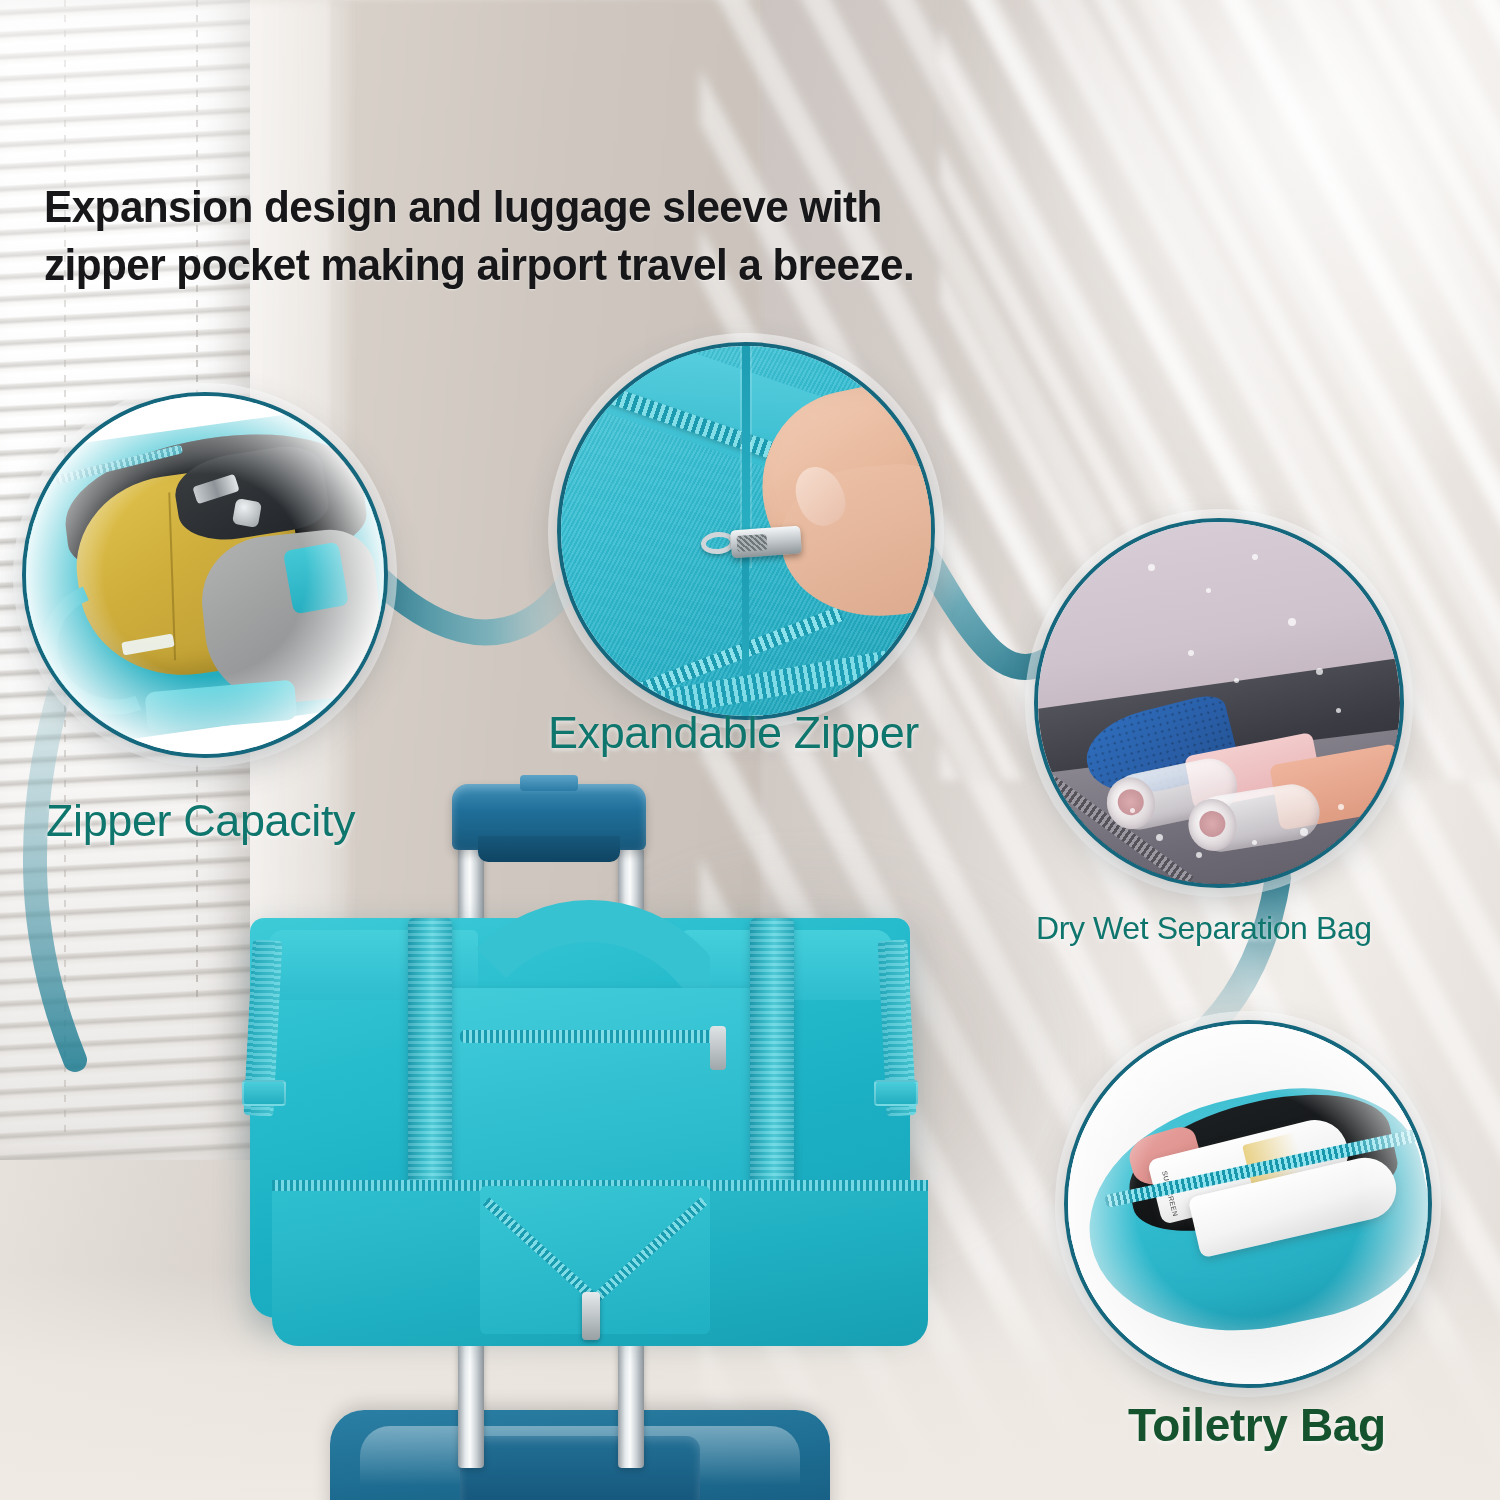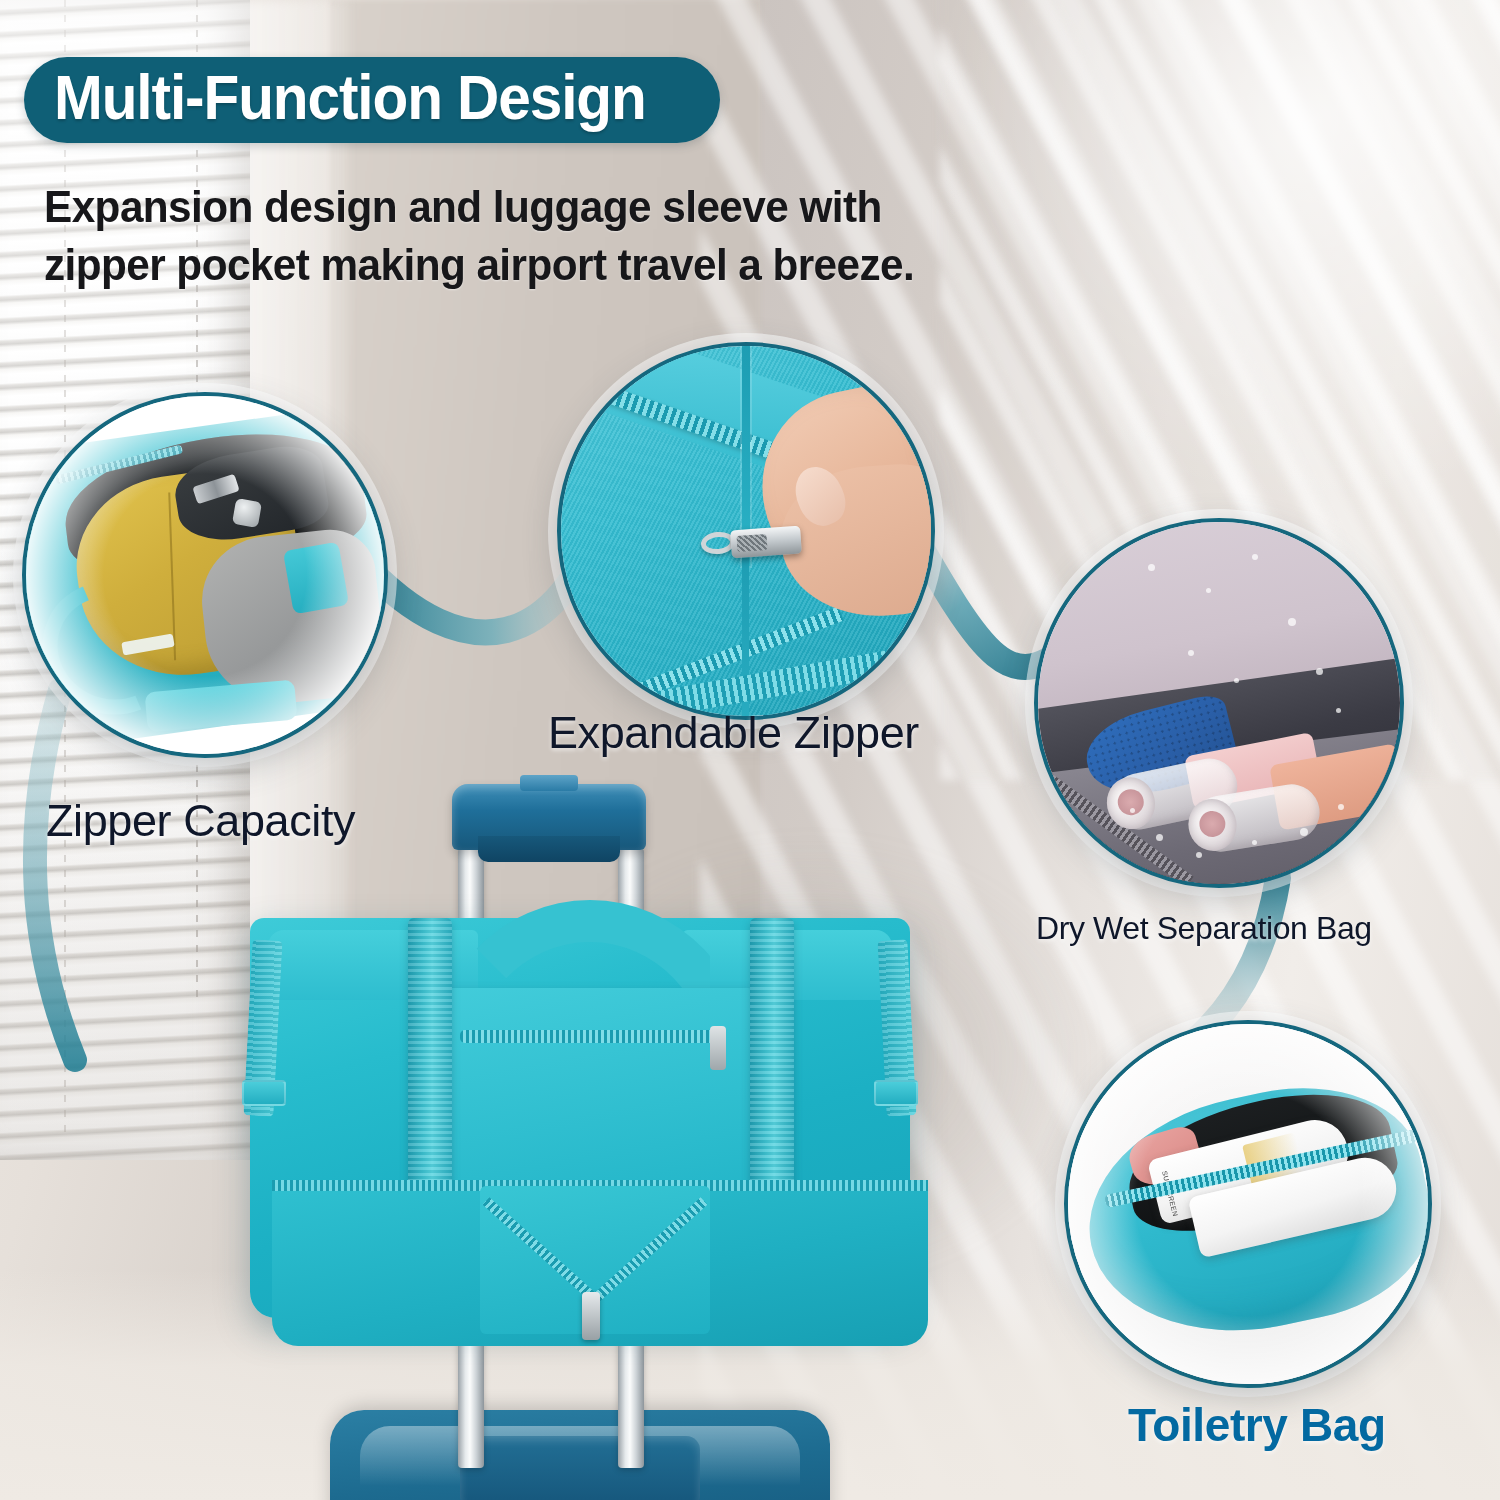--- a/index.html
+++ b/index.html
@@ -118,30 +118,30 @@
     letter-spacing:-.6px;
     transform:scaleX(.94);
     transform-origin:left top;
     text-shadow:0 1px 2px rgba(255,255,255,.5);
   }
   .subtitle .l2{ display:block; }
 
   
   .flabel{
     position:absolute;
-    color:#0f172a;
+    color:#0f766e;
     font-size:44px;
     letter-spacing:-.4px;
     white-space:nowrap;
     text-shadow:0 2px 4px rgba(255,255,255,.65);
   }
   #lbl-large   { left:46px;  top:795px;  font-size:45px; }
   #lbl-zipper  { left:548px; top:707px;  font-size:45px; }
   #lbl-drywet  { left:1036px; top:910px;  font-size:32px; }
-  #lbl-toilet  { left:1128px;top:1398px; font-size:46px; font-weight:bold; color:#0369a1;}
+  #lbl-toilet  { left:1128px;top:1398px; font-size:46px; font-weight:bold; color:#14532d;}
 
   
   .circle{
     position:absolute;
     border-radius:50%;
     border:4px solid #15677e;
     overflow:hidden;
     box-shadow:0 10px 34px rgba(70,80,86,.30), 0 0 0 9px rgba(255,255,255,.55);
     background:#ffffff;
   }
@@ -593,23 +593,20 @@
         <stop offset="0%" stop-color="#a9cdd4" stop-opacity="0.35"></stop>
         <stop offset="100%" stop-color="#1d7c92" stop-opacity="0.85"></stop>
       </linearGradient>
     </defs>
     <path d="M 360 560 C 470 680 560 640 600 520" stroke="url(#rib1)" stroke-width="26" fill="none" stroke-linecap="round"></path>
     <path d="M 905 520 C 985 660 1010 700 1075 640" stroke="url(#rib2)" stroke-width="26" fill="none" stroke-linecap="round"></path>
     <path d="M 1278 878 C 1265 960 1230 1010 1196 1040" stroke="url(#rib3)" stroke-width="26" fill="none" stroke-linecap="round"></path>
     <path d="M 60 690 C 20 830 30 950 75 1060" stroke="url(#rib4)" stroke-width="24" fill="none" stroke-linecap="round"></path>
   </svg>
 
-  <div class="title-badge">
-    <span>Multi-Function Design</span>
-  </div>
 
   <div class="subtitle">
     <span class="l1">Expansion design and luggage sleeve with</span>
     <span class="l2">zipper pocket making airport travel a breeze.</span>
   </div>
 
   <div class="circle" id="c-large">
     <div class="inner">
       <div class="tote-body"></div>
       <div class="tote-mouth"></div>

